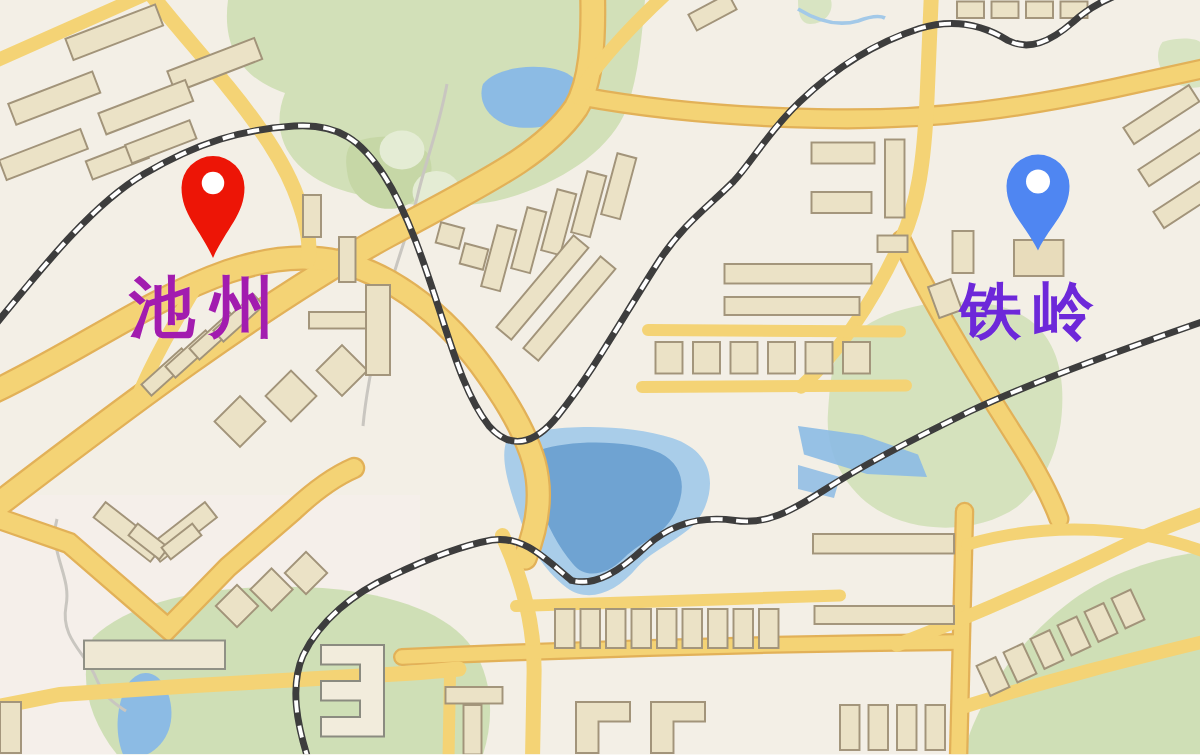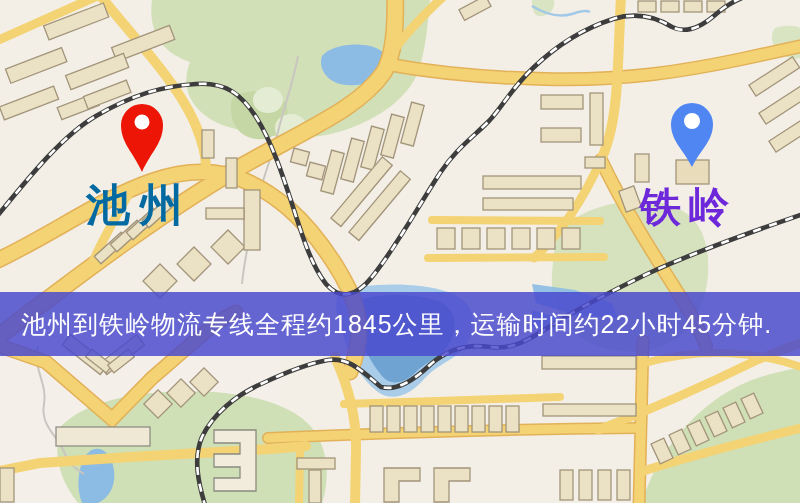--- a/index.html
+++ b/index.html
@@ -5,21 +5,21 @@
   html,body{margin:0;padding:0;background:#ffffff;}
   .screen{
     position:relative;width:800px;height:503px;overflow:hidden;
     font-family:"Liberation Sans",sans-serif;background:#f3efe6;
   }
   .map{position:absolute;left:0;top:0;width:800px;height:503px;filter:blur(0.35px);}
   .city-label{
     position:absolute;font-family:"Liberation Serif",serif;font-weight:bold;
     white-space:nowrap;text-shadow:0 0 1px rgba(255,255,255,.35);
   }
-  .city-label.origin{left:86px;top:176px;font-size:44px;letter-spacing:9px;color:#0369a1;}
+  .city-label.origin{left:86px;top:176px;font-size:44px;letter-spacing:9px;color:#a21caf;}
   .city-label.dest{left:640px;top:180px;font-size:41px;letter-spacing:7px;color:#6d28d9;}
   .banner{
     position:absolute;left:0;top:292px;width:800px;height:64px;
     background:rgba(72,72,206,0.83);display:flex;align-items:center;
   }
   .banner span{
     color:#ffffff;font-size:25px;padding-left:21px;letter-spacing:1px;
     font-family:"Liberation Sans",sans-serif;white-space:nowrap;
   }
 </style>
@@ -210,17 +210,14 @@
     </g>
     <g>
       <path d="M692,167 C683,149 671,141 671,124 a21,21 0 1 1 42,0 c0,17 -12,25 -21,43 z" fill="#4f86f2"></path>
       <circle cx="692" cy="121" r="8" fill="#ffffff"></circle>
     </g>
   </svg>
 
   <div class="city-label origin">池州</div>
   <div class="city-label dest">铁岭</div>
 
-  <div class="banner">
-    <span>池州到铁岭物流专线全程约1845公里，运输时间约22小时45分钟.</span>
-  </div>
 
 </div>
 
 </body></html>

